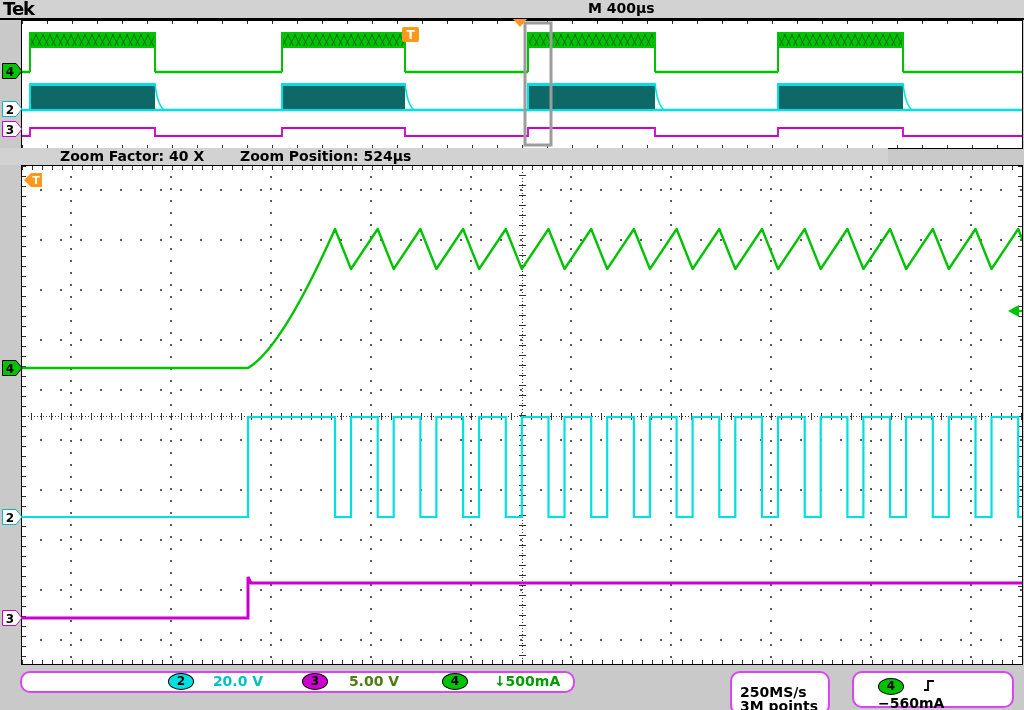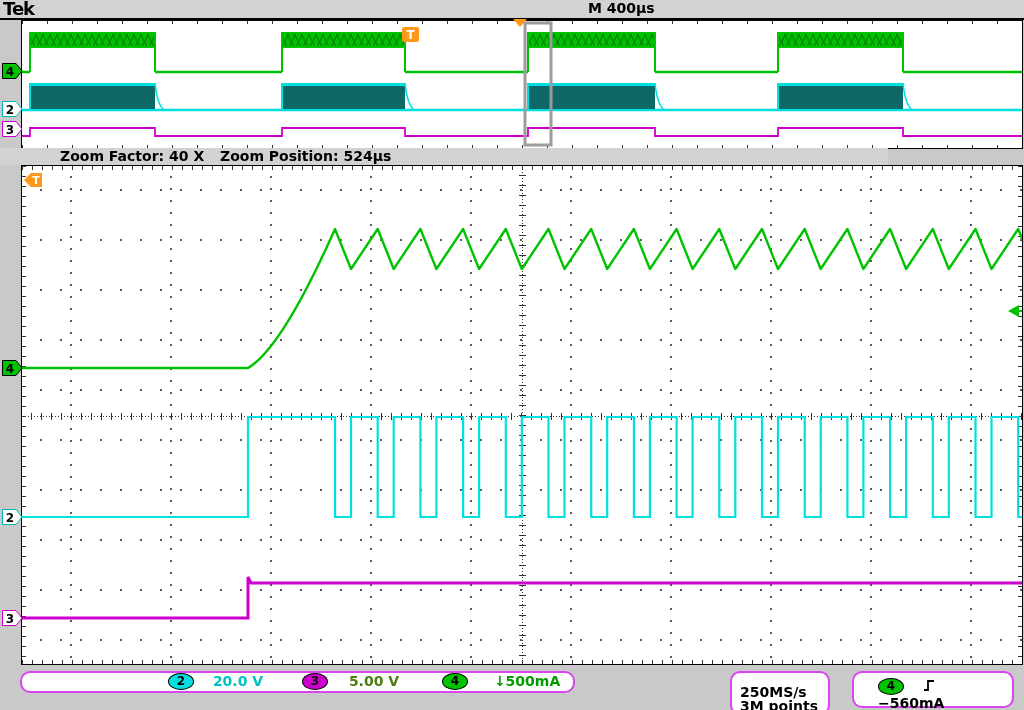--- a/index.html
+++ b/index.html
@@ -45,21 +45,21 @@
   .tick-left{left:0}.tick-right{right:0}
   .ttick-top,.ttick-bottom{position:absolute;left:0;width:1000px;height:3px;z-index:2;
     background:repeating-linear-gradient(to right,#333 0 1px,transparent 1px 25px);}
   .ttick-top{top:0}.ttick-bottom{bottom:0}
   
   .chbadge{position:absolute;left:2px;width:21px;height:16px;z-index:20;}
   .chbadge svg{position:static;}
   
   .zoom-bar{position:absolute;left:0;top:148px;width:888px;height:17px;background:#d2d2d2;font-size:14px;}
   .zf{position:absolute;left:60px;top:0;}
-  .zp{position:absolute;left:220px;top:0;}
+  .zp{position:absolute;left:240px;top:0;}
   
   .bottom-bar{position:absolute;left:0;top:666px;width:1024px;height:44px;background:#c9c9c9;}
   .bbox{position:absolute;top:5px;background:#fff;border:2px solid #d946ef;border-radius:10px;font-size:14px;}
   .box-readouts{left:20px;width:551px;height:18px;}
   .box-zoom{left:580px;width:147px;height:28px;padding-top:1px;}
   .box-acq{left:730px;width:96px;height:28px;padding-top:12px;}
   .box-trig{left:852px;width:158px;height:28px;padding-top:5px;}
   .ebadge{display:inline-block;width:24px;height:15px;border:1px solid #000;border-radius:50%;
     text-align:center;font-size:12px;line-height:15px;vertical-align:1px;}
   .ro-item{position:absolute;top:0px;white-space:nowrap;}

